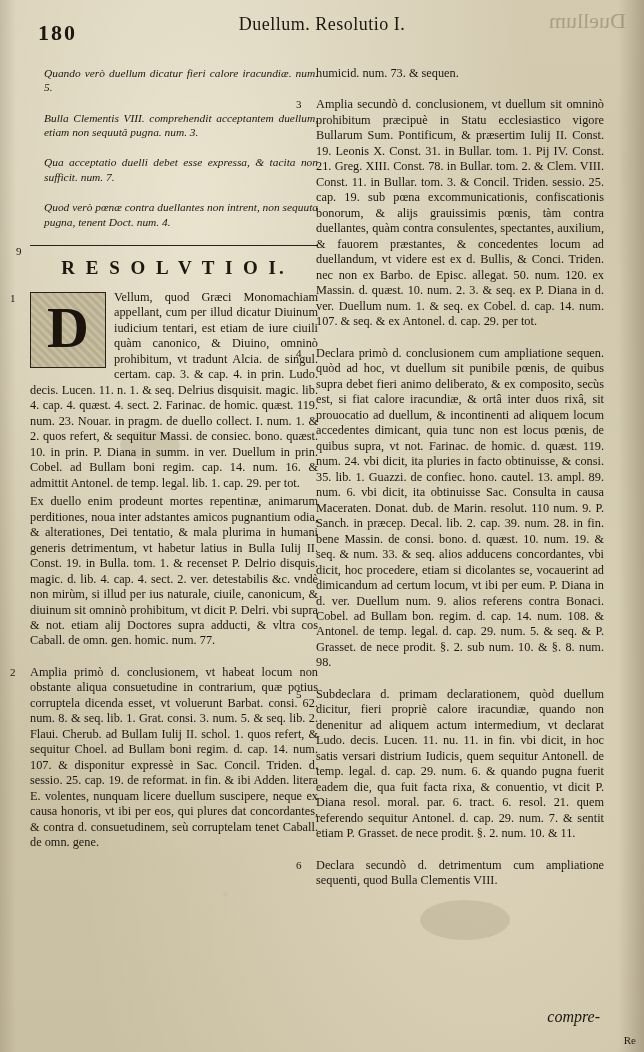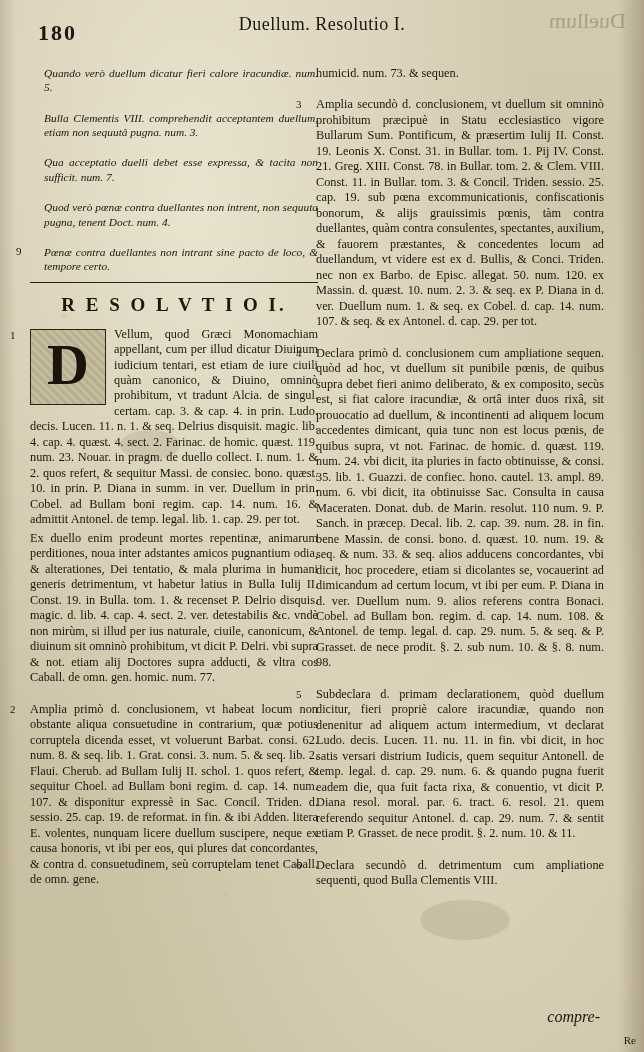--- a/index.html
+++ b/index.html
@@ -145,21 +145,20 @@
       <span>Bulla Clementis VIII. comprehendit acceptantem duellum, etiam non sequutâ pugna. num. 3.</span>
     </p>
     <p class="para hang numline" style="padding-left:14px;text-indent:0;">
       <span>Qua acceptatio duelli debet esse expressa, &amp; tacita non sufficit. num. 7.</span>
     </p>
     <p class="para hang numline" style="padding-left:14px;text-indent:0;">
       <span>Quod verò pœnæ contra duellantes non intrent, non sequuta pugna, tenent Doct. num. 4.</span>
     </p>
     <p class="para hang numline" style="padding-left:14px;text-indent:0;position:relative;">
       <span class="mnum" style="left:-14px;">9</span>
-      <span>Pœnæ contra duellantes non intrant sine pacto de loco, &amp; tempore certo.</span>
     </p>
   </div>
 
   <hr class="rule">
 
   <div class="reso">R E S O L V T I O   I.</div>
 
   <div class="firstblock" style="position:relative;">
     <span class="mnum" style="left:-20px;top:2px;">1</span>
     <div class="dropcap">D</div>

